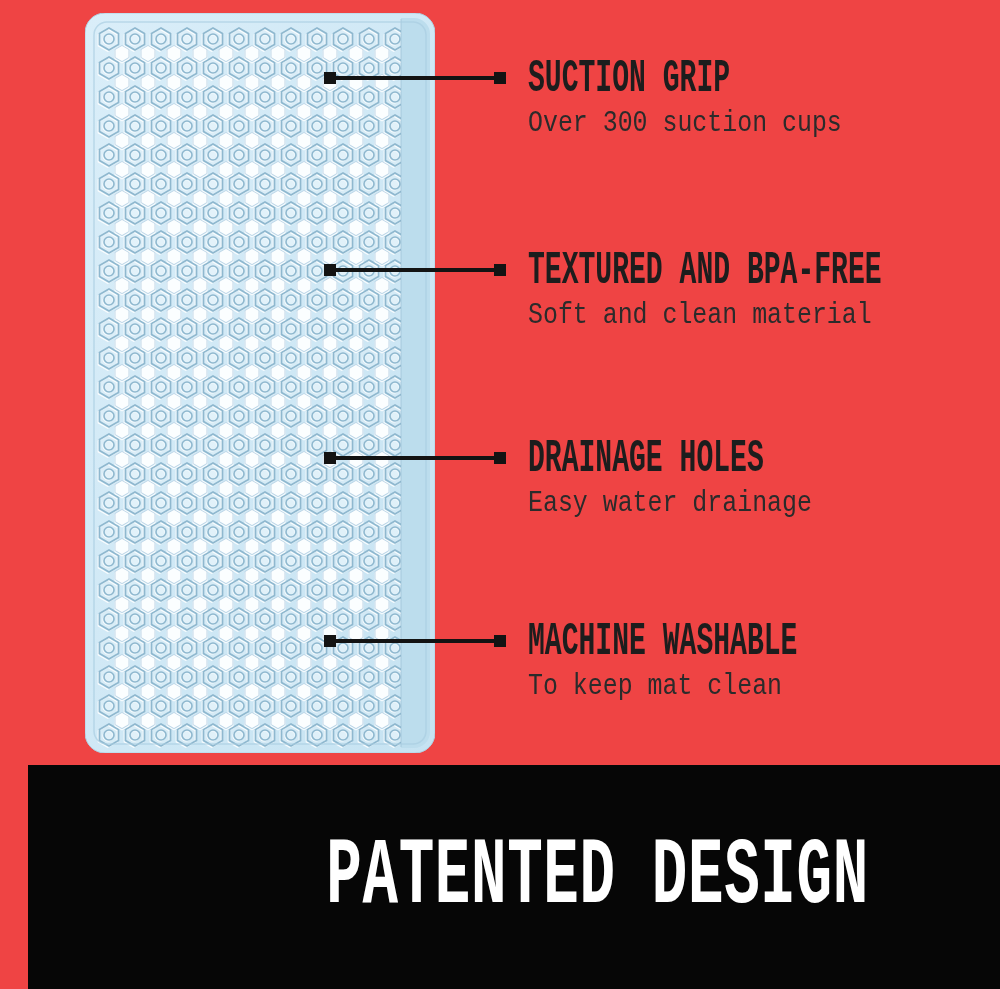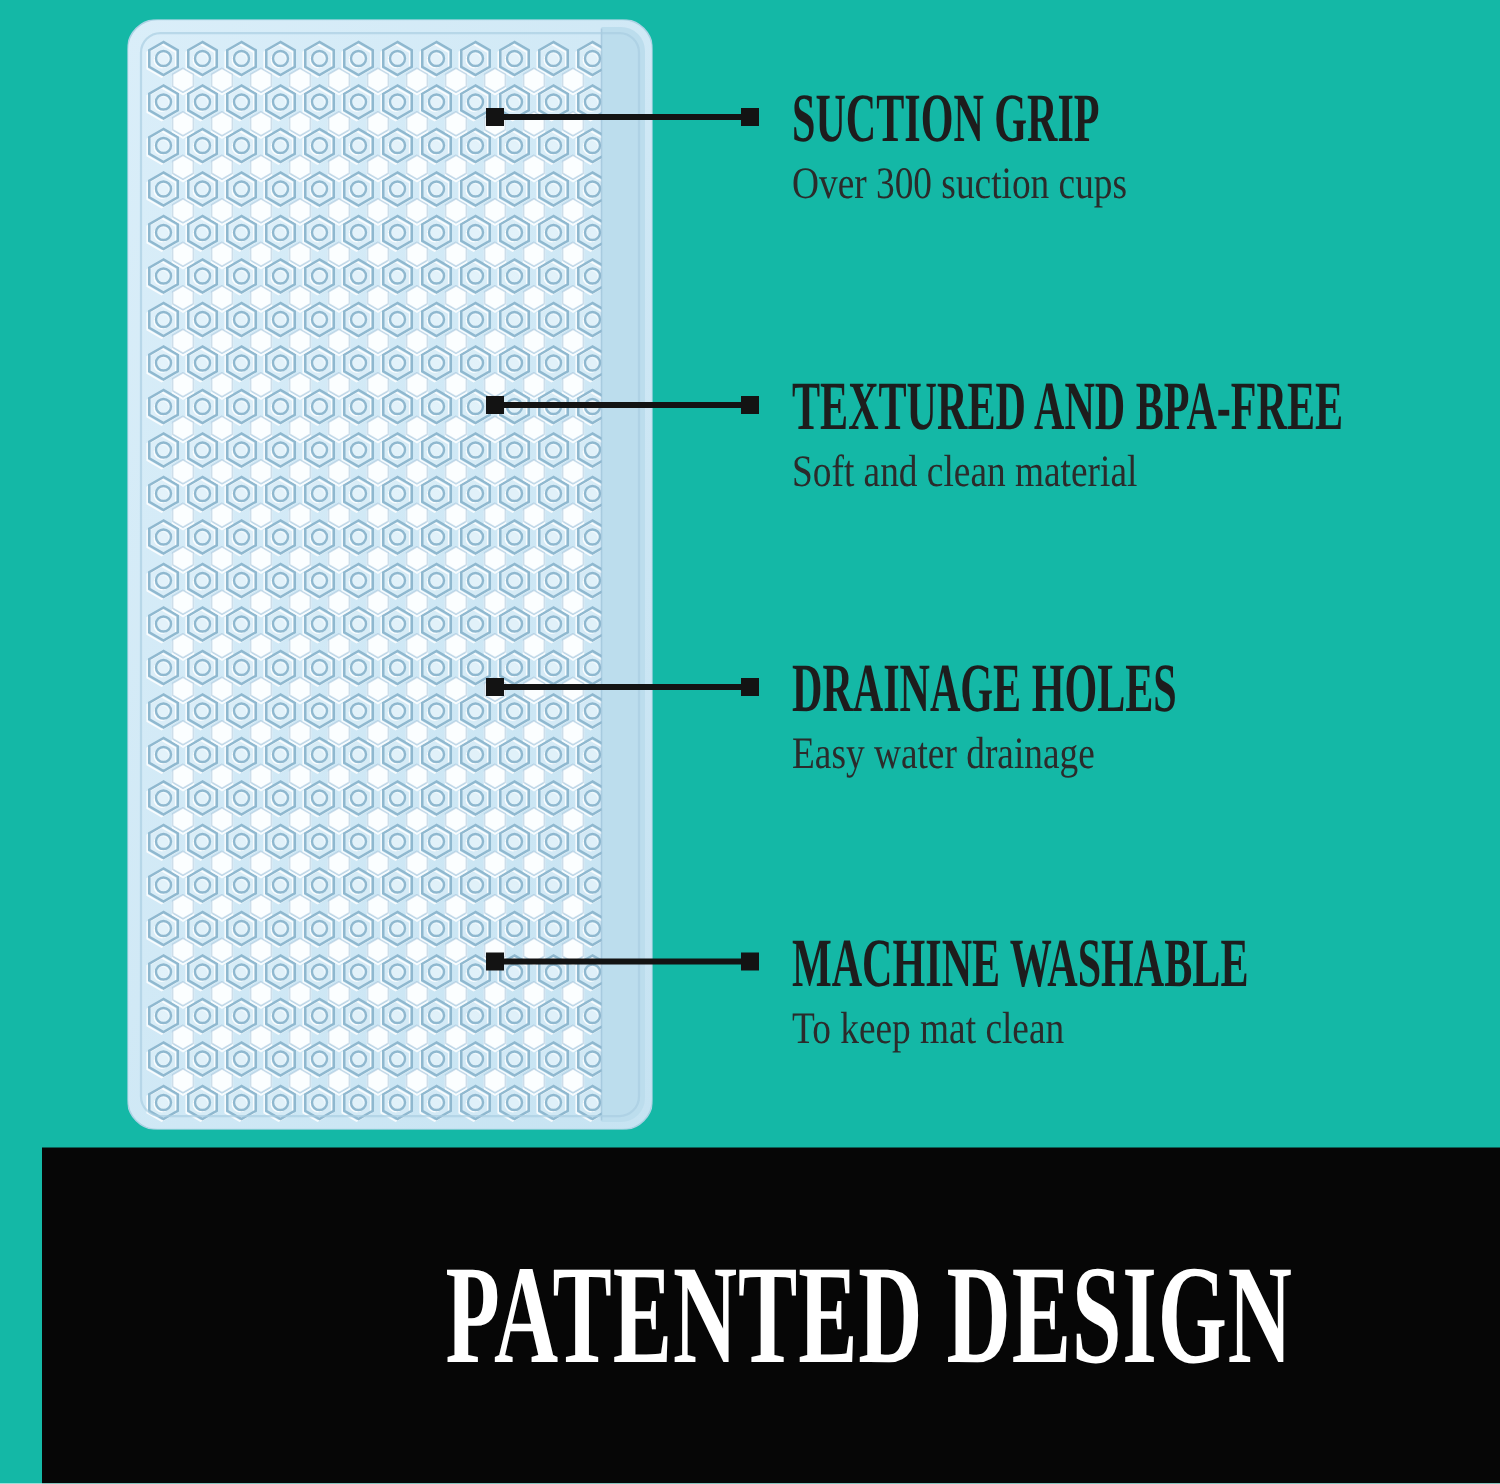--- a/index.html
+++ b/index.html
@@ -1,18 +1,18 @@
 <!DOCTYPE html>
 <html><head>
 <meta charset="utf-8">
 <style>
   html,body{margin:0;padding:0;background:#ffffff;}
   .stage{
     position:relative;width:1000px;height:989px;overflow:hidden;
-    background:#14b8a6;font-family:Liberation Serif, serif;
+    background:#ef4444;font-family:Liberation Mono, monospace;
   }
   
   .mat{position:absolute;left:85px;top:13px;width:350px;height:740px;}
   .mat svg{display:block;}
   
   .callout{position:absolute;left:0;width:1000px;height:0;}
   .leader{position:absolute;left:326px;top:-2px;width:178px;height:4px;background:#131313;}
   .leader .sq{position:absolute;top:-4px;width:12px;height:12px;background:#131313;}
   .leader .sq-left{left:-2px;}
   .leader .sq-right{right:-2px;}

